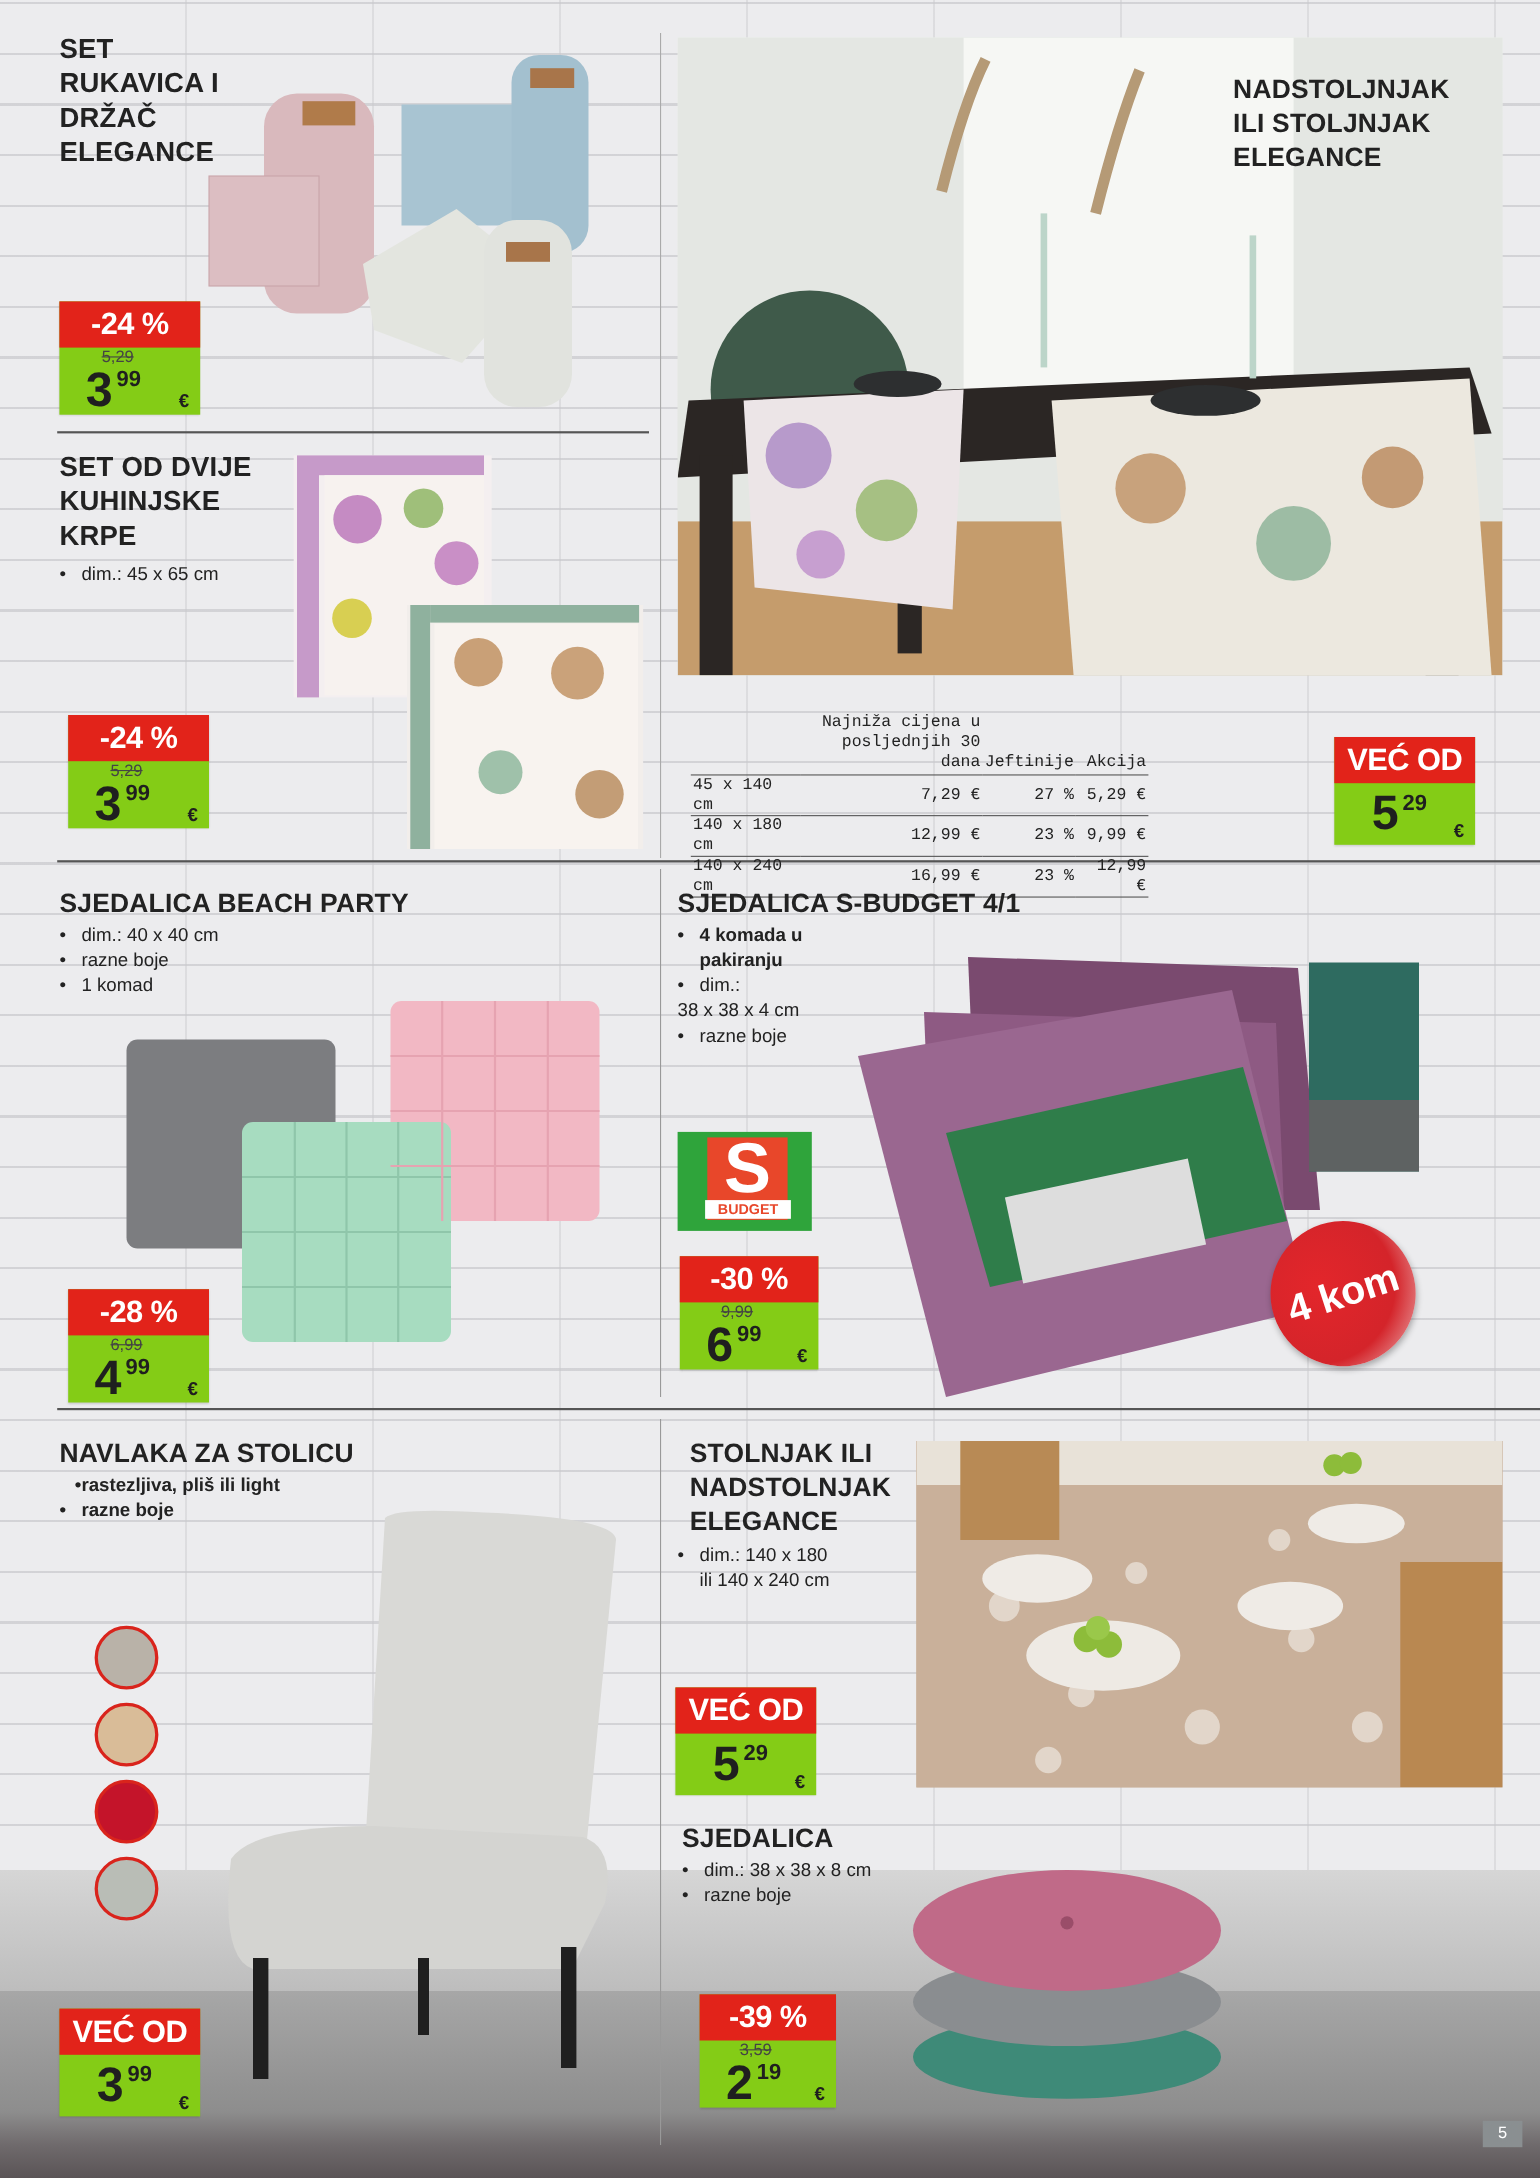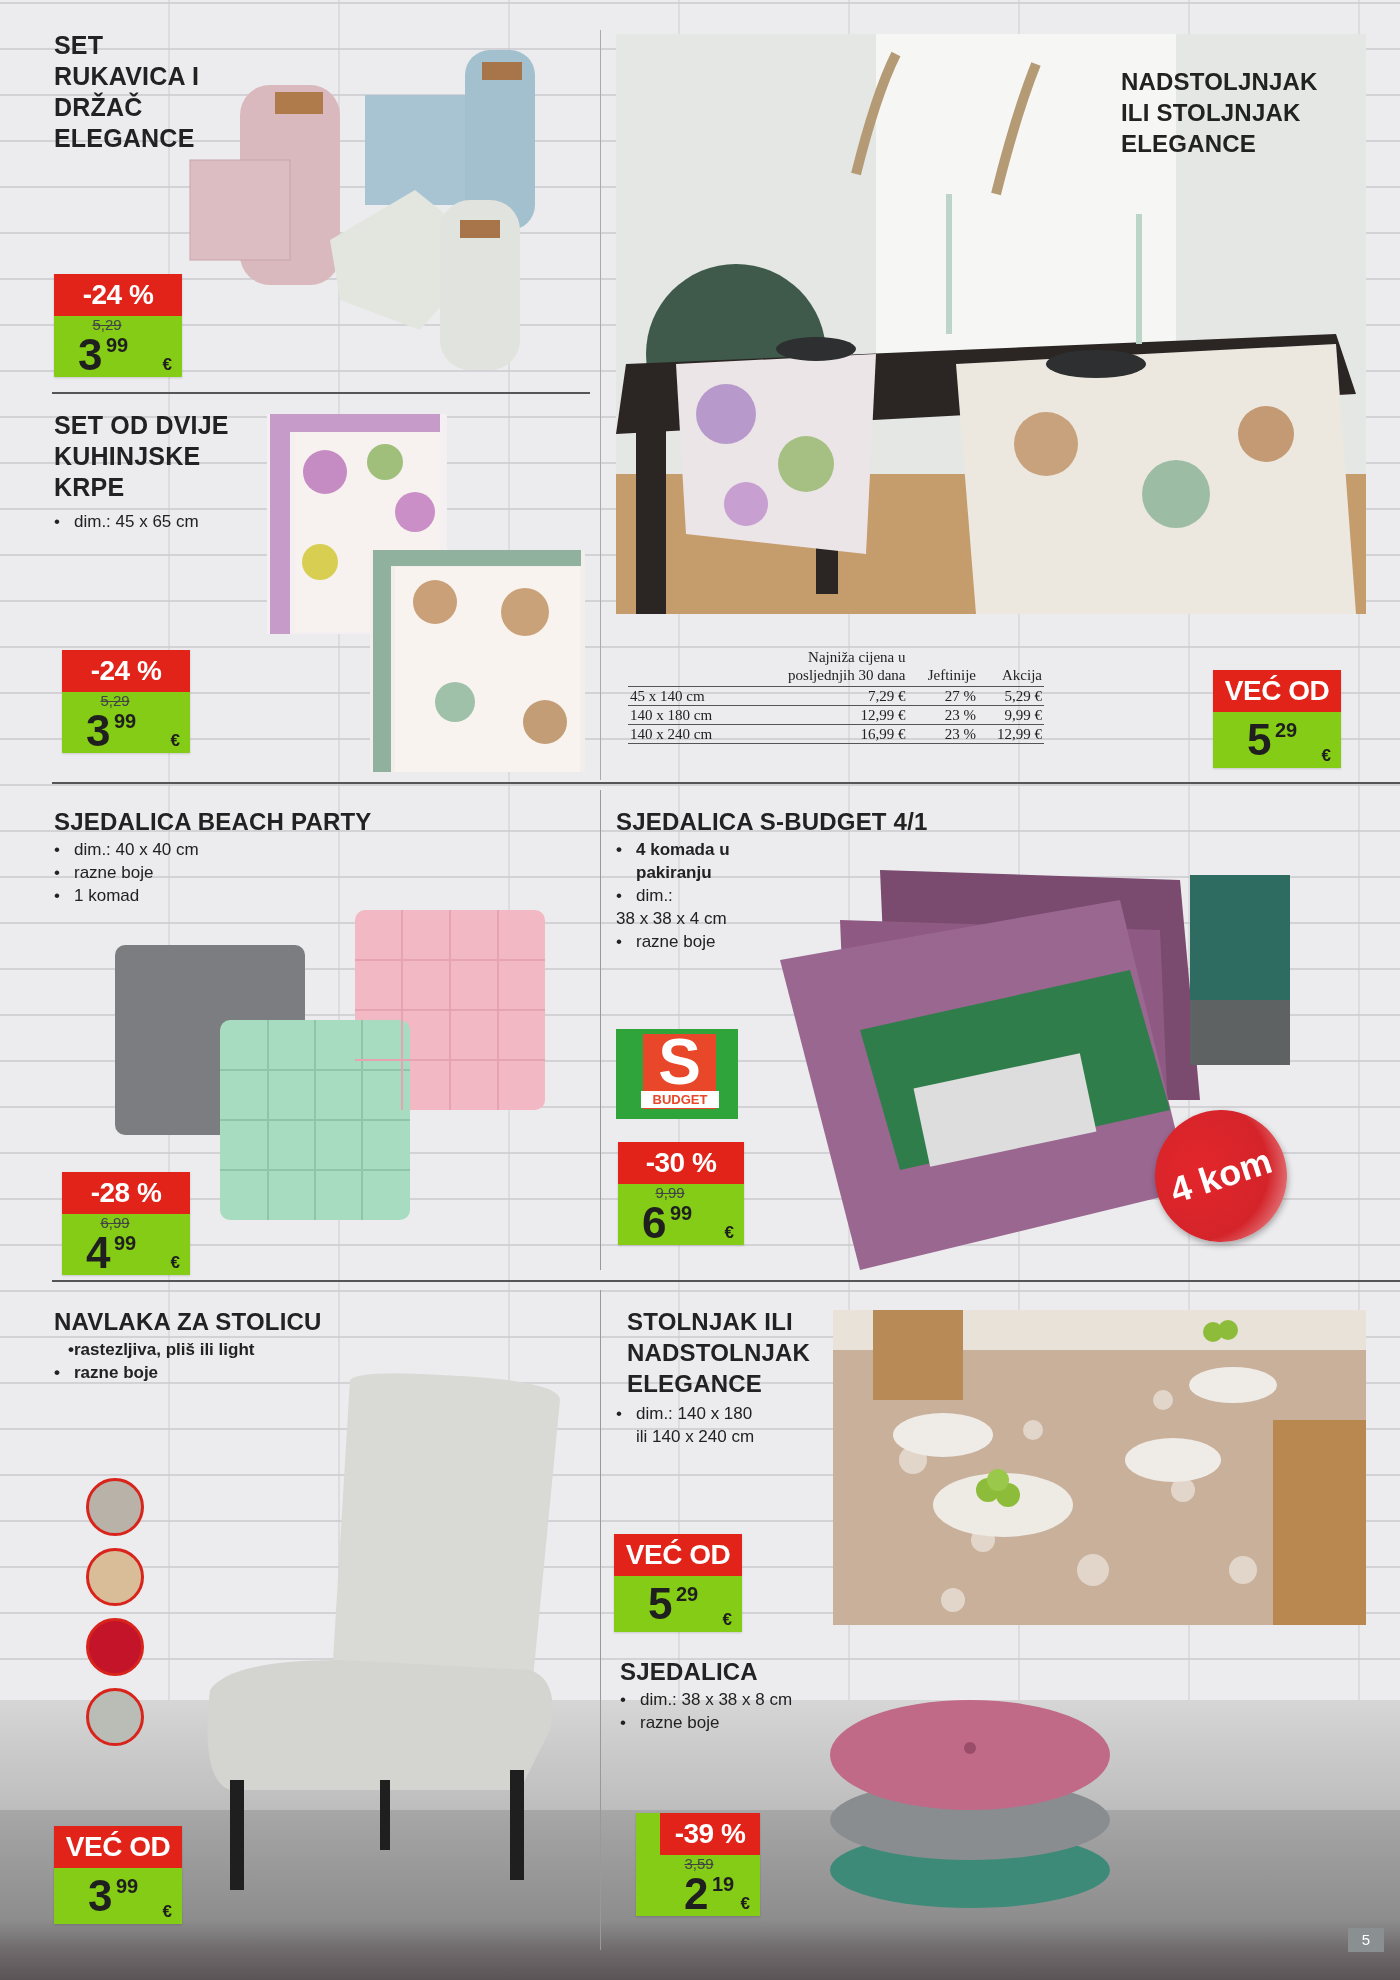--- a/index.html
+++ b/index.html
@@ -47,21 +47,21 @@
     padding-right: 22px;
   }
   .tag .price { position: relative; height: 44px; }
   .tag .int { position: absolute; left: 24px; top: 0; font-size: 44px; font-weight: bold; line-height: 44px; }
   .tag .dec { position: absolute; left: 52px; top: 2px; font-size: 20px; font-weight: bold; line-height: 20px; }
   .tag .cur { position: absolute; right: 10px; bottom: 2px; font-size: 17px; font-weight: bold; }
   .tag.vec .price { height: 56px; }
   .tag.vec .int { top: 6px; }
   .tag.vec .dec { top: 8px; }
   .photo { position: absolute; overflow: hidden; }
-  .ptable { position: absolute; font-family: Liberation Serif, serif; font-size: 15px; color: #222; border-collapse: collapse; }
+  .ptable { position: absolute; font-family: Liberation Mono, monospace; font-size: 15px; color: #222; border-collapse: collapse; }
   .ptable th { font-weight: normal; text-align: right; vertical-align: bottom; padding: 0 2px 2px; line-height: 18px; }
   .ptable th.first { text-align: left; }
   .ptable td { text-align: right; padding: 0 2px; line-height: 18px; border-top: 1.5px solid #555; }
   .ptable td.first { text-align: left; }
   .ptable tr:last-child td { border-bottom: 1.5px solid #555; }
   .swatch { position: absolute; width: 58px; height: 58px; border-radius: 50%; border: 3px solid #d9241c; }
   .page-num { position: absolute; right: 16px; bottom: 28px; width: 36px; height: 24px; background: #8a8f91; color: #fff; font-size: 15px; text-align: center; line-height: 24px; }
   .sbudget { position: absolute; background: #2fa43b; }
   .sbudget .inner { position: absolute; left: 27px; top: 5px; width: 73px; height: 75px; background: #e8472a; }
   .sbudget .s { position: absolute; left: 0; right: 0; top: -6px; text-align: center; color: #fff; font-weight: bold; font-size: 64px; line-height: 68px; }
@@ -400,21 +400,21 @@
     <div class="b">razne boje</div>
   </div>
   <div class="photo" style="left:820px; top:1670px; width:300px; height:240px;">
     <svg width="300" height="240" viewBox="0 0 300 240">
       <ellipse cx="150" cy="200" rx="140" ry="38" fill="#3e8a78"></ellipse>
       <ellipse cx="150" cy="150" rx="140" ry="40" fill="#8a8d90"></ellipse>
       <ellipse cx="150" cy="85" rx="140" ry="55" fill="#c06a88"></ellipse>
       <circle cx="150" cy="78" r="6" fill="#9a4d69"></circle>
     </svg>
   </div>
-  <div class="tag" style="left:636px; top:1813px; width:124px;padding-left:24px;">
+  <div class="tag" style="left:636px; top:1813px; width:124px;">
     <div class="head">-39 %</div>
     <div class="old">3,59</div>
     <div class="price">
       <span class="int">2</span>
       <span class="dec">19</span>
       <span class="cur">€</span>
     </div>
   </div>
 </section>
 

